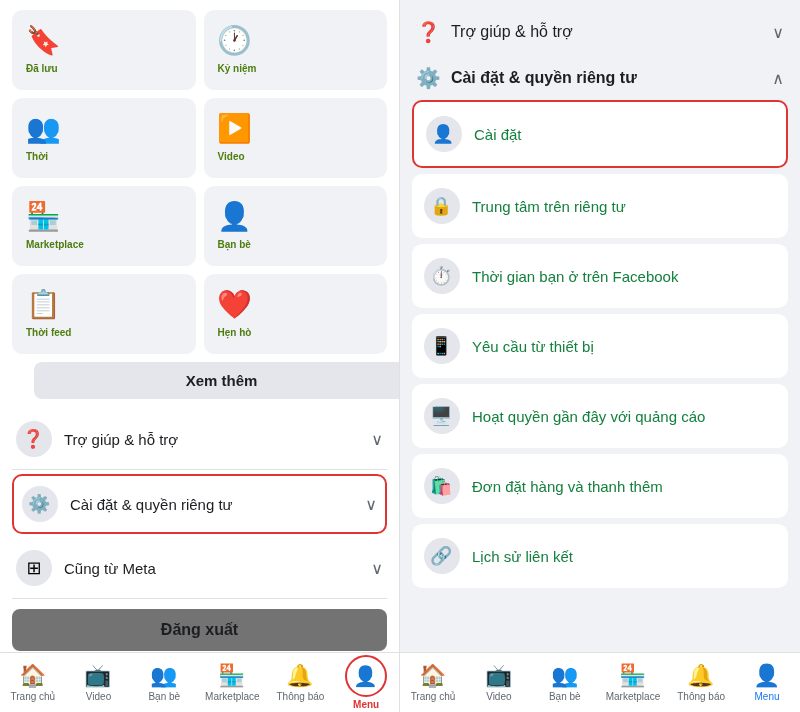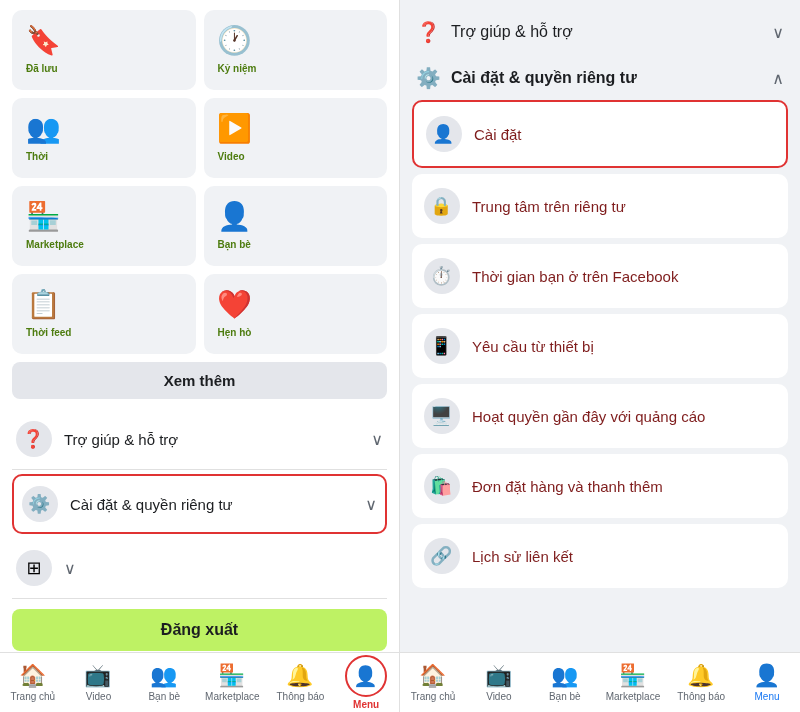--- a/index.html
+++ b/index.html
@@ -61,20 +61,21 @@
       background: #e4e6eb;
       border: none;
       border-radius: 8px;
       width: 100%;
       padding: 10px;
       font-size: 15px;
       font-weight: 600;
       color: #1c1e21;
       cursor: pointer;
       margin-bottom: 10px;
+      margin-left: 22px;
     }
 
     .section-item {
       display: flex;
       align-items: center;
       padding: 12px 4px;
       border-bottom: 1px solid #e0e0e0;
       cursor: pointer;
     }
 
@@ -104,21 +105,21 @@
       padding: 10px 8px;
       margin: 4px 0;
     }
 
     .section-item .chevron {
       font-size: 16px;
       color: #606770;
     }
 
     .btn-logout {
-      background: #bef264;
+      background: #737373;
       border: none;
       border-radius: 8px;
       width: 100%;
       padding: 12px;
       font-size: 16px;
       font-weight: 600;
       color: #1c1e21;
       cursor: pointer;
       margin: 10px 0;
     }
@@ -204,21 +205,21 @@
       align-items: center;
       justify-content: center;
       font-size: 18px;
       margin-right: 12px;
       flex-shrink: 0;
     }
 
     .right-section-item .r-label {
       flex: 1;
       font-size: 15px;
-      color: #7f1d1d;
+      color: #15803d;
       font-weight: 400;
     }
 
     .right-section-item.r-highlighted {
       border: 2px solid #e03333;
     }
 
     .r-section-header {
       display: flex;
       align-items: center;
@@ -290,20 +291,21 @@
     <span class="section-label">Trợ giúp &amp; hỗ trợ</span>
     <span class="chevron">∨</span>
   </div>
         <div class="section-item highlighted">
     <div class="section-icon">⚙️</div>
     <span class="section-label">Cài đặt &amp; quyền riêng tư</span>
     <span class="chevron">∨</span>
   </div>
         <div class="section-item">
     <div class="section-icon">⊞</div>
+    <span class="section-label">Cũng từ Meta</span>
     <span class="chevron">∨</span>
   </div>
       </div>
     <button class="btn-logout">Đăng xuất</button>
   </div>
   <div class="bottom-nav" id="left-nav">
       <div class="nav-item">
       <div class="nav-icon">🏠</div>
       <span class="nav-label">Trang chủ</span>
     </div>

